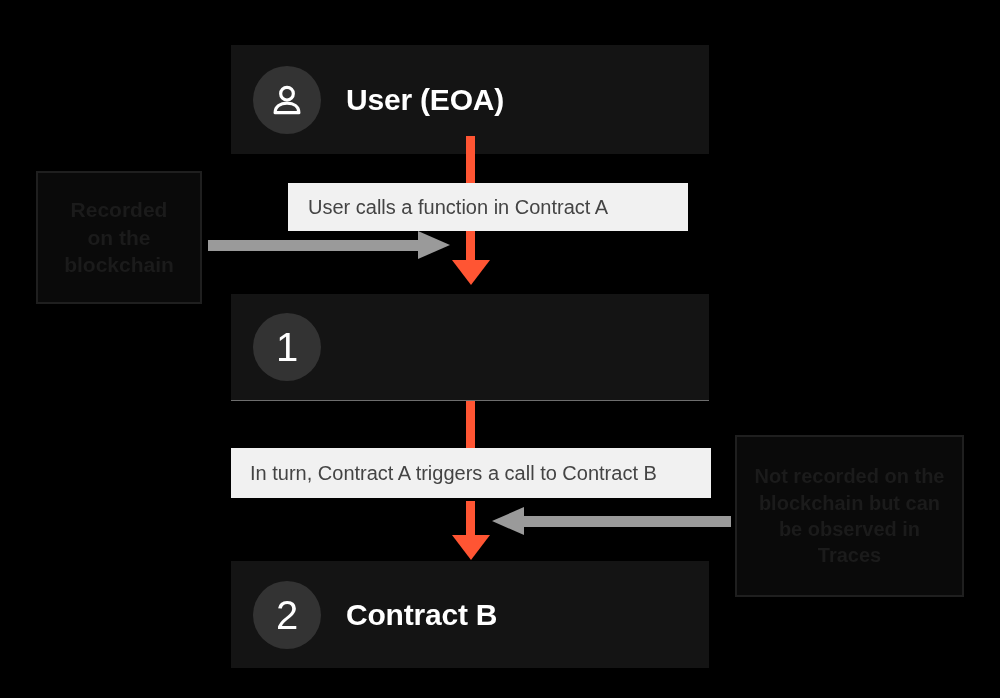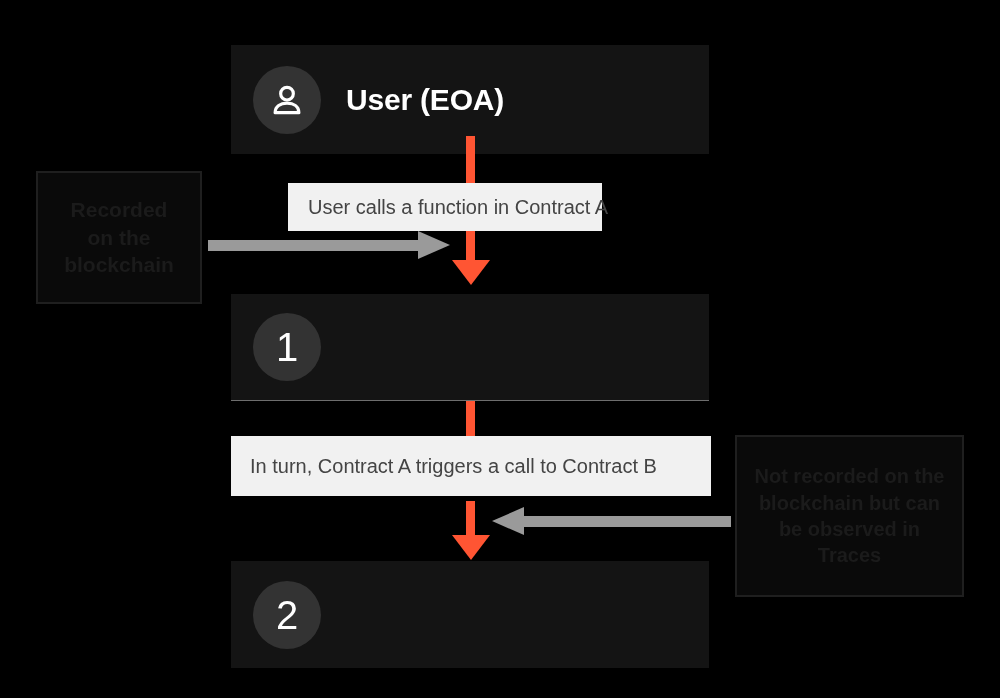--- a/index.html
+++ b/index.html
@@ -69,22 +69,22 @@
     background: #f1f1f1;
     color: #444444;
     font-size: 20px;
     display: flex;
     align-items: center;
     box-sizing: border-box;
     padding: 0 20px;
     z-index: 6;
     white-space: nowrap;
   }
-  .caption-1 { left: 288px; top: 183px; width: 314px; height: 48px; }
-  .caption-2 { left: 231px; top: 436px; width: 480px; height: 60px; padding-left: 19px; }
+  .caption-1 { left: 288px; top: 183px; width: 400px; height: 48px; }
+  .caption-2 { left: 231px; top: 448px; width: 480px; height: 50px; padding-left: 19px; }
 
   
   .orange-seg {
     position: absolute;
     left: 466px;
     width: 9px;
     background: #ff5533;
     z-index: 5;
   }
   .o1 { top: 136px; height: 52px; }
@@ -193,20 +193,21 @@
     </div>
     <div class="node-label">User (EOA)</div>
   </div>
 
   <div class="node node-a">
     <div class="badge">1</div>
   </div>
 
   <div class="node node-b">
     <div class="badge">2</div>
+    <div class="node-label">Contract B</div>
   </div>
 
   <div class="caption caption-1">User calls a function in Contract A</div>
 
   <div class="caption caption-2">In turn, Contract A triggers a call to Contract B</div>
 
   <div class="note note-left">
     <div>
       <span class="note-text">Recorded</span>
       <span class="note-text">on the</span>

